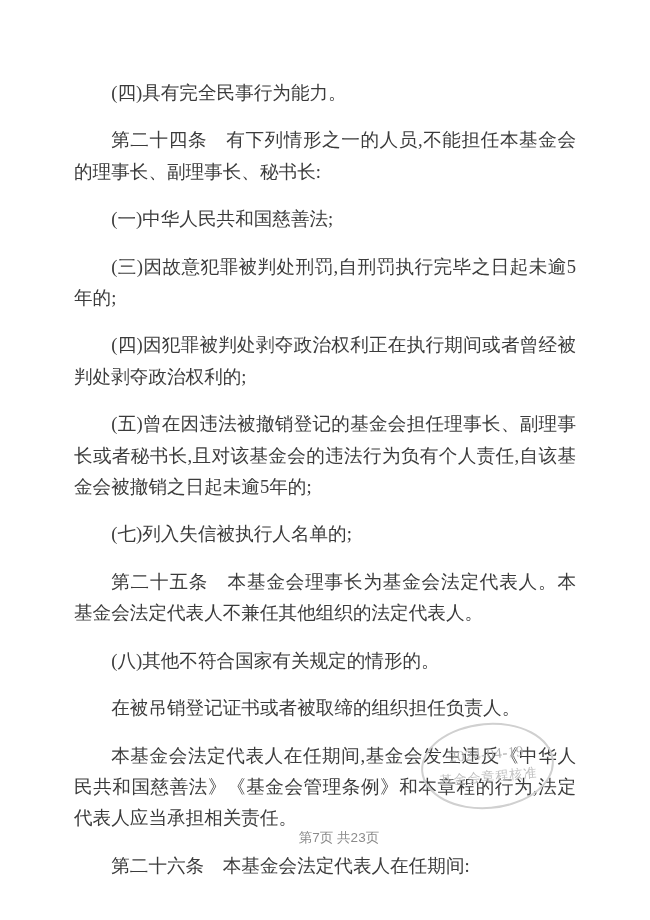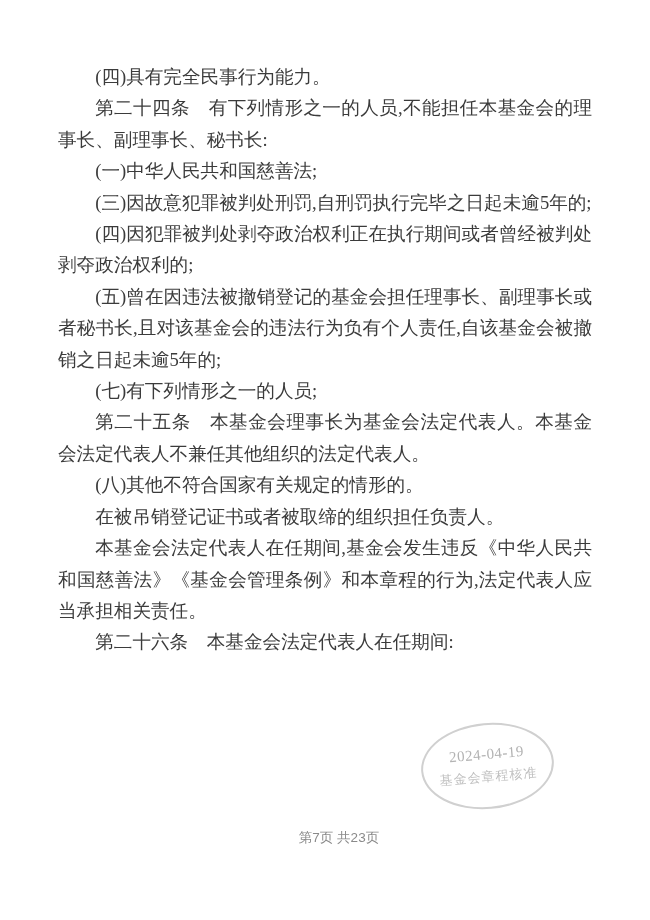--- a/index.html
+++ b/index.html
@@ -20,21 +20,21 @@
     left: 58px;
     top: 61px;
     width: 534px;
     font-size: 18.6px;
     line-height: 31.4px;
     color: #3b3b3b;
     text-align: justify;
     text-justify: inter-ideograph;
   }
   .content p {
-    margin: 0;
+    margin: 16px;
     text-indent: 2em;
     word-break: break-all;
   }
   .stamp {
     position: absolute;
     left: 421px;
     top: 723px;
     width: 133px;
     height: 86px;
     box-sizing: border-box;
@@ -77,21 +77,21 @@
 
 <div class="page">
 
   <div class="content">
     <p>(四)具有完全民事行为能力。</p>
     <p>第二十四条　有下列情形之一的人员,不能担任本基金会的理事长、副理事长、秘书长:</p>
     <p>(一)中华人民共和国慈善法;</p>
     <p>(三)因故意犯罪被判处刑罚,自刑罚执行完毕之日起未逾5年的;</p>
     <p>(四)因犯罪被判处剥夺政治权利正在执行期间或者曾经被判处剥夺政治权利的;</p>
     <p>(五)曾在因违法被撤销登记的基金会担任理事长、副理事长或者秘书长,且对该基金会的违法行为负有个人责任,自该基金会被撤销之日起未逾5年的;</p>
-    <p>(七)有下列情形之一的人员;</p>
+    <p>(七)列入失信被执行人名单的;</p>
     <p>第二十五条　本基金会理事长为基金会法定代表人。本基金会法定代表人不兼任其他组织的法定代表人。</p>
     <p>(八)其他不符合国家有关规定的情形的。</p>
     <p>在被吊销登记证书或者被取缔的组织担任负责人。</p>
     <p>本基金会法定代表人在任期间,基金会发生违反《中华人民共和国慈善法》《基金会管理条例》和本章程的行为,法定代表人应当承担相关责任。</p>
     <p>第二十六条　本基金会法定代表人在任期间:</p>
   </div>
 
   <div class="stamp">
     <span class="stamp-date">2024-04-19</span>
     <span class="stamp-label">基金会章程核准</span>

